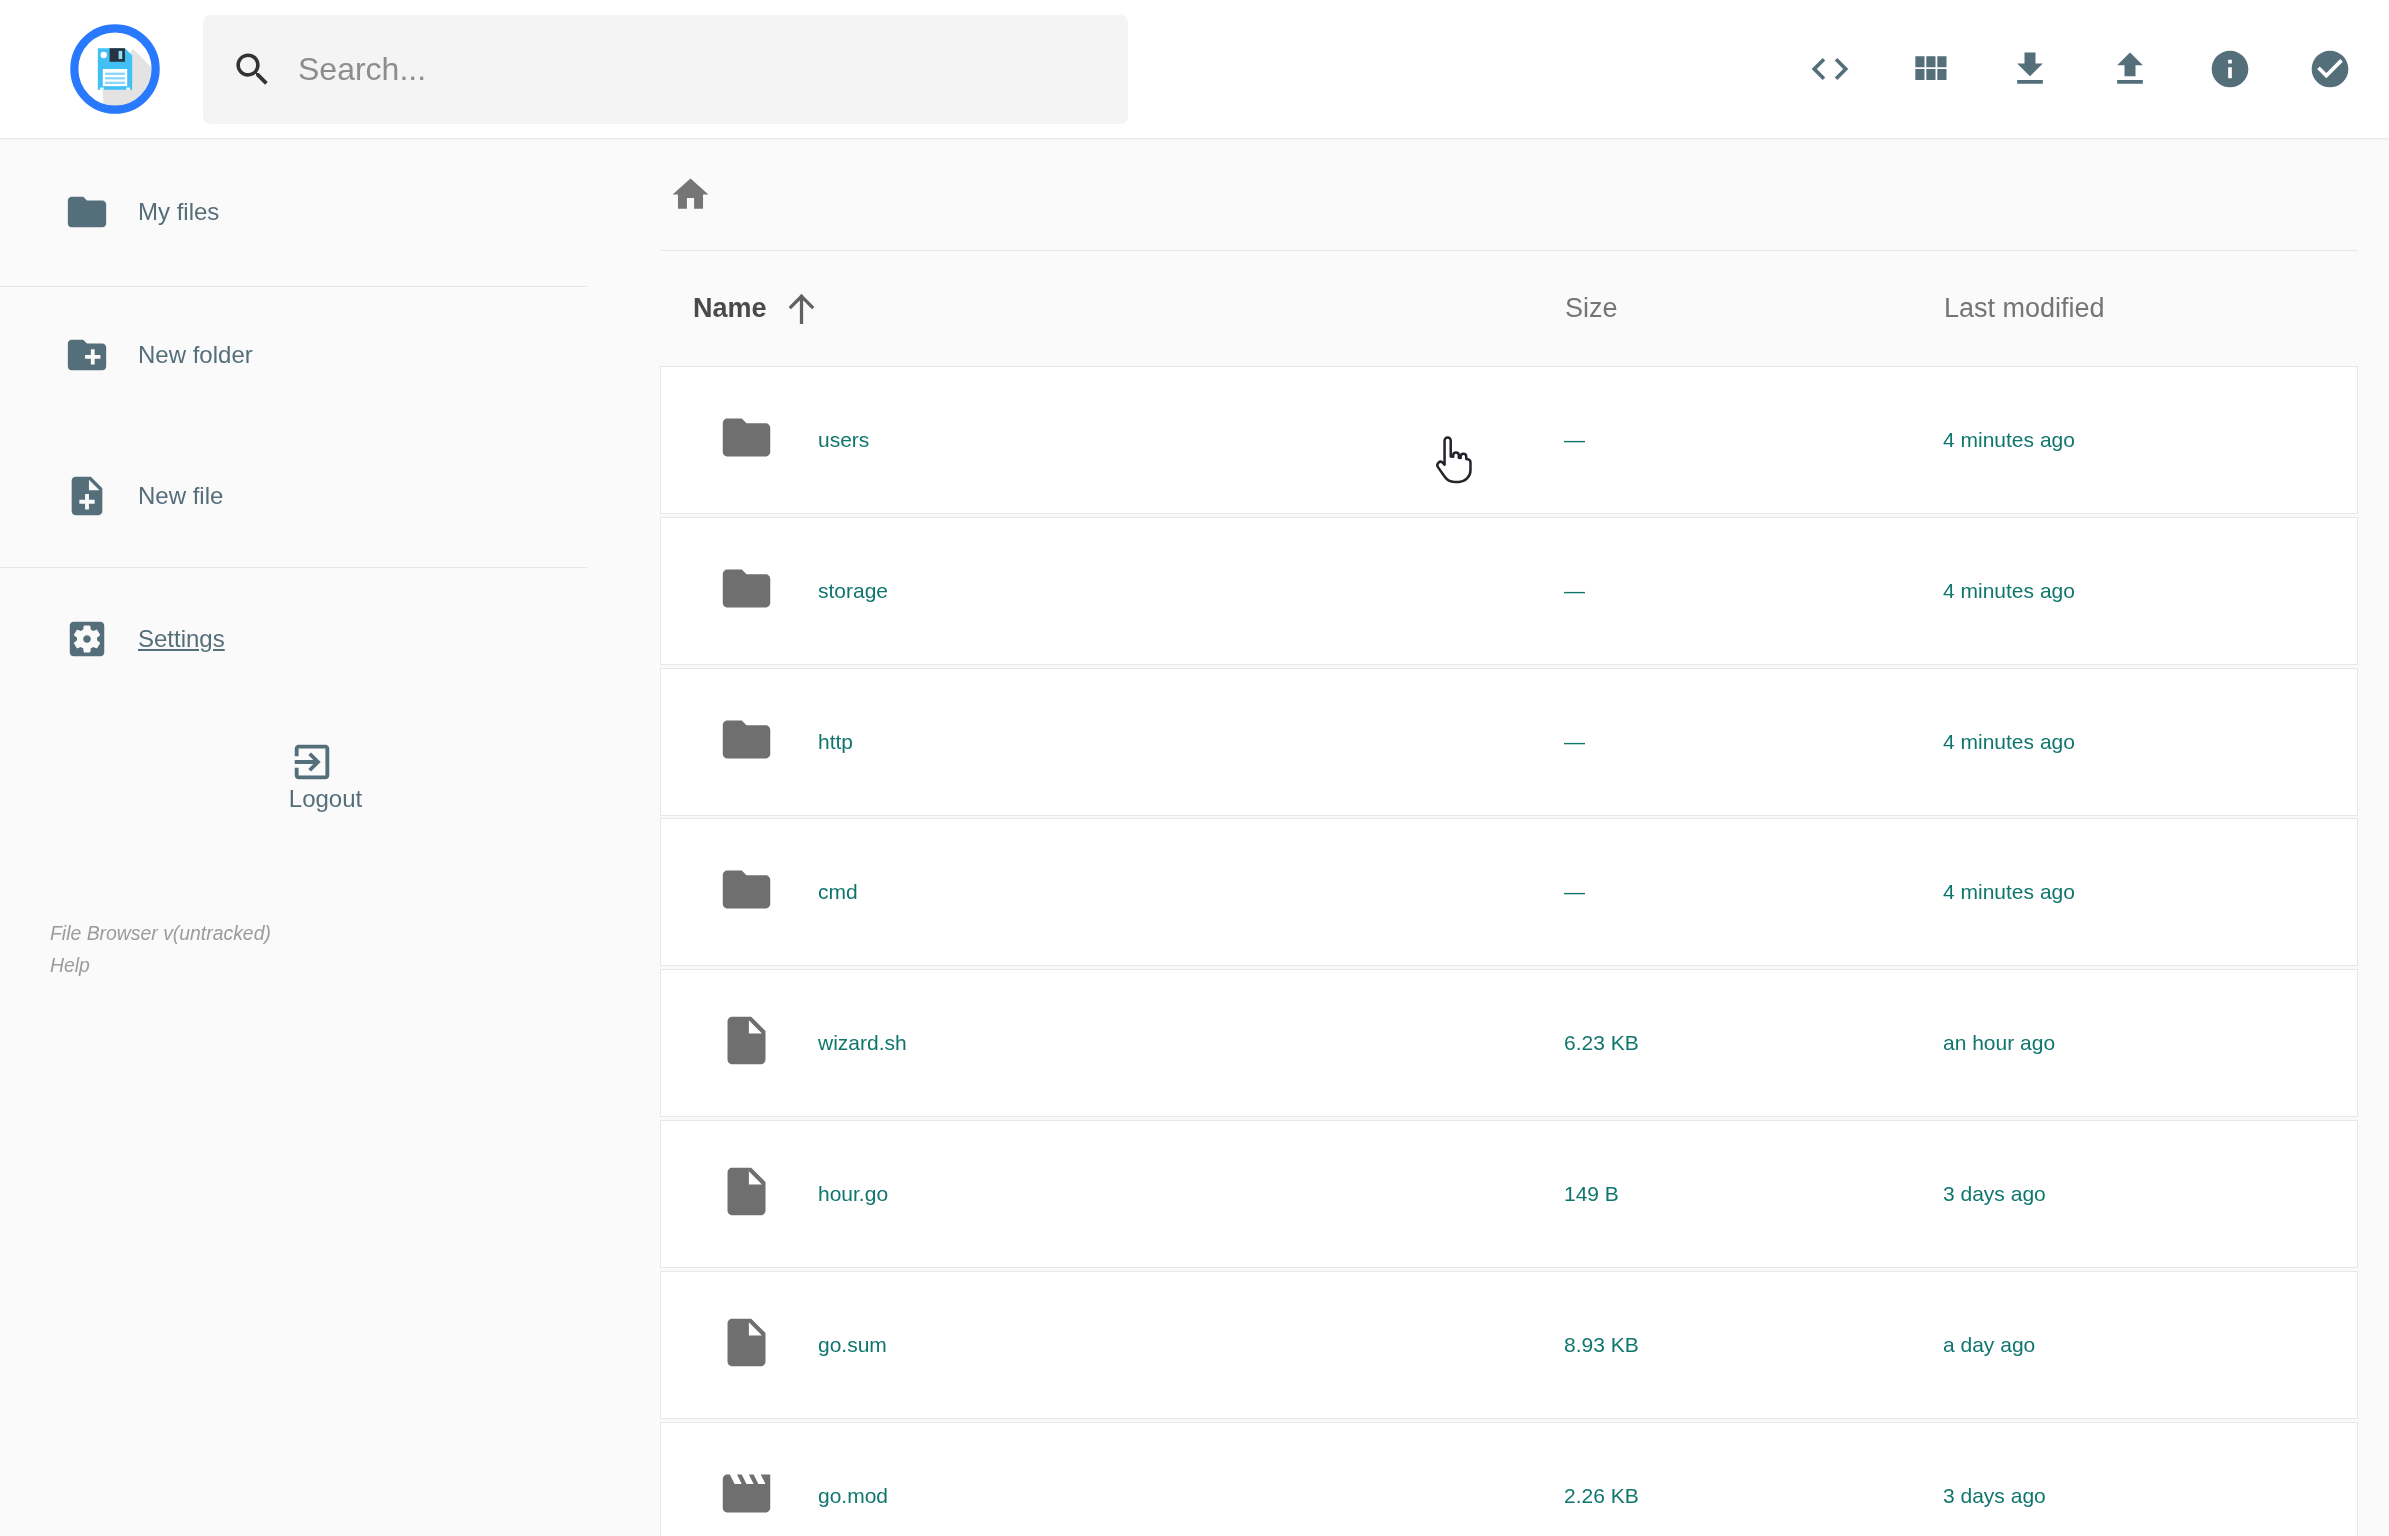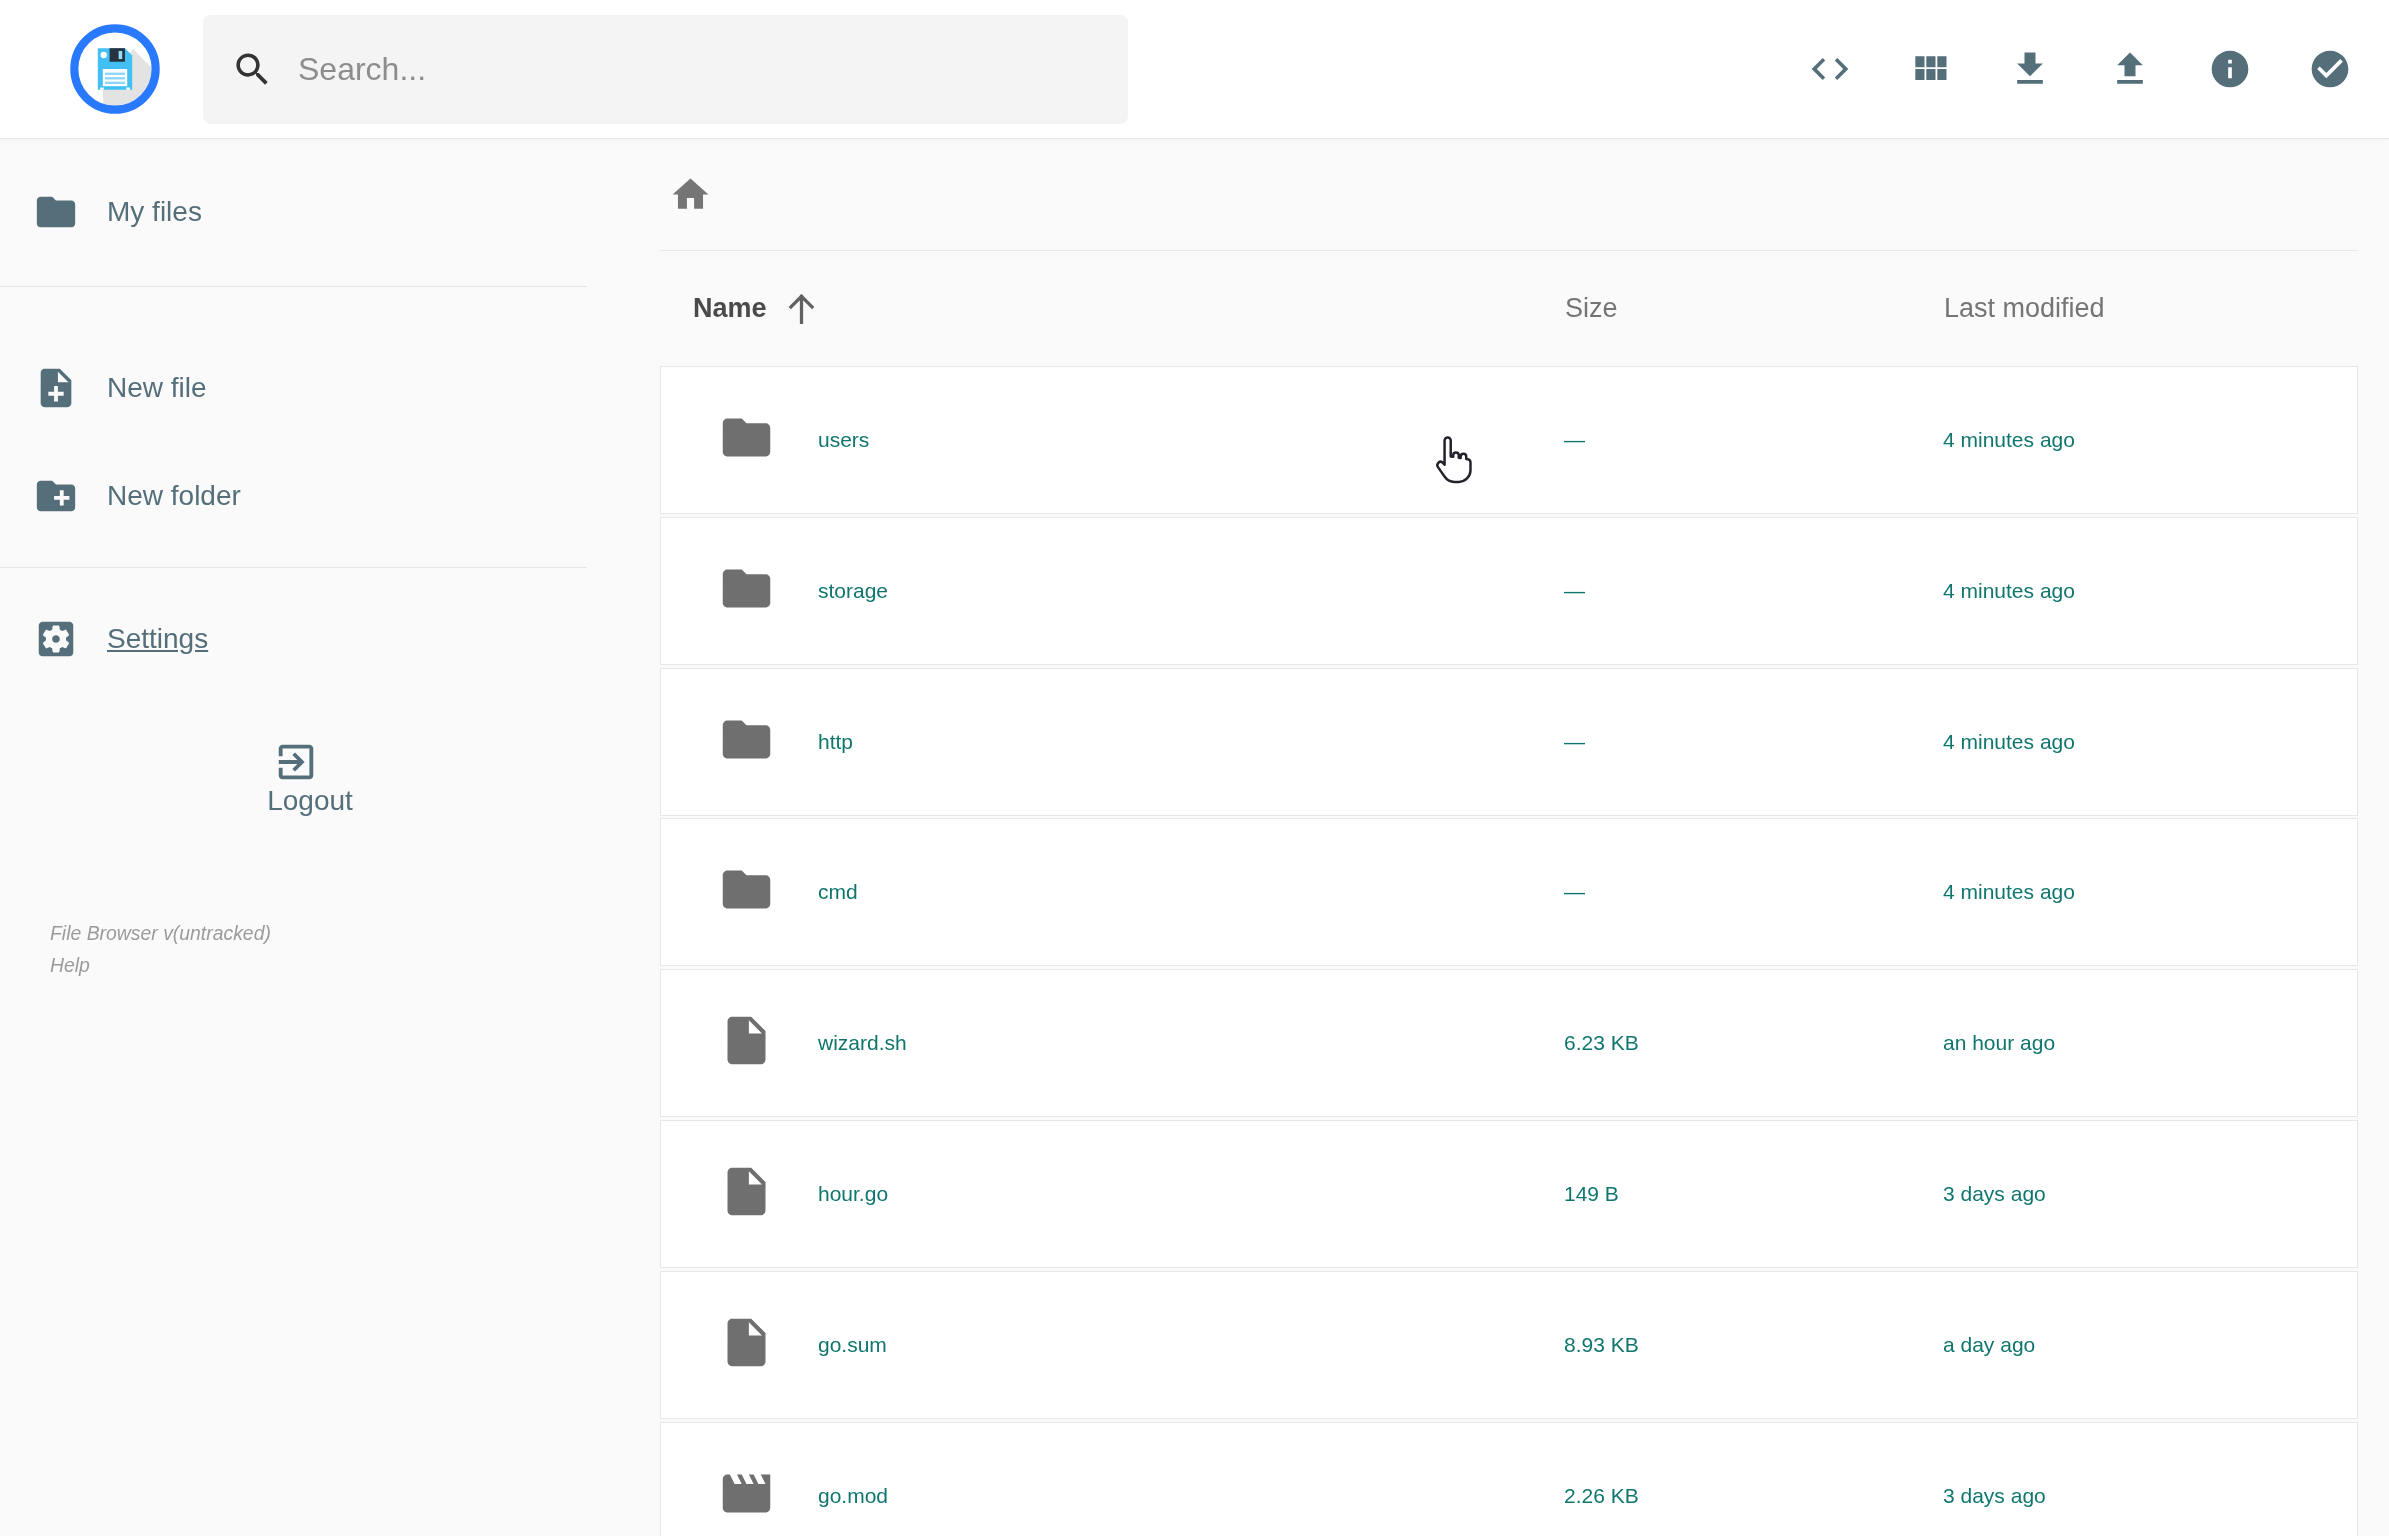--- a/index.html
+++ b/index.html
@@ -29,22 +29,22 @@
   .header-actions { margin-left:auto; display:flex; align-items:center; gap:56px; padding-right:37px; }
   .action-btn { width:44px; height:44px; border:none; background:transparent; cursor:pointer; padding:0; }
   .action-btn svg { width:44px; height:44px; fill:#546e7a; display:block; }
 
   
   .layout { display:flex; height:1396px; }
 
   
   .sidebar { width:587px; flex:0 0 auto; padding-top:33px; }
   .side-item {
-    display:flex; align-items:center; height:80px; padding-left:33px;
-    color:#546e7a; font-size:28px; cursor:pointer;
+    display:flex; align-items:center; height:80px; padding-left:64px;
+    color:#546e7a; font-size:24px; cursor:pointer;
   }
   .side-item svg { width:46px; height:46px; fill:#546e7a; margin-right:28px; flex:0 0 auto; }
   .side-divider { height:0.9px; background:#e5e5e5; }
   .d1 { margin-top:34px; }
   .i2 { margin-top:28px; }
   .i3 { margin-top:61px; }
   .d2 { margin-top:31px; }
   .i4 { margin-top:31px;text-decoration:underline; }
   .i5 { margin-top:60px;flex-direction:column; }
   .side-meta { margin-top:98px; padding-left:50px; font-size:19.4px; line-height:32px; color:#9b9b9b;font-style:italic; }
@@ -147,31 +147,31 @@
 <div class="layout">
 
   <div class="sidebar">
     <div class="side-item">
       <svg viewBox="0 0 24 24">
           <path d="M10 4H4c-1.1 0-1.99.9-1.99 2L2 18c0 1.1.9 2 2 2h16c1.1 0 2-.9 2-2V8c0-1.1-.9-2-2-2h-8l-2-2z"></path>
         </svg>
       <span>My files</span>
     </div>
     <div class="side-divider d1"></div>
+    <div class="side-item i2">
+      <svg viewBox="0 0 24 24">
+          <path d="M20 6h-8l-2-2H4c-1.1 0-1.99.9-1.99 2L2 18c0 1.1.9 2 2 2h16c1.1 0 2-.9 2-2V8c0-1.1-.9-2-2-2zm-1 8h-3v3h-2v-3h-3v-2h3V9h2v3h3v2z"></path>
+        </svg>
+      <span>New folder</span>
+    </div>
     <div class="side-item i3">
       <svg viewBox="0 0 24 24">
           <path d="M14 2H6c-1.1 0-1.99.9-1.99 2L4 20c0 1.1.89 2 1.99 2H18c1.1 0 2-.9 2-2V8l-6-6zm2 14h-3v3h-2v-3H8v-2h3v-3h2v3h3v2zm-3-7V3.5L18.5 9H13z"></path>
         </svg>
       <span>New file</span>
-    </div>
-    <div class="side-item i2">
-      <svg viewBox="0 0 24 24">
-          <path d="M20 6h-8l-2-2H4c-1.1 0-1.99.9-1.99 2L2 18c0 1.1.9 2 2 2h16c1.1 0 2-.9 2-2V8c0-1.1-.9-2-2-2zm-1 8h-3v3h-2v-3h-3v-2h3V9h2v3h3v2z"></path>
-        </svg>
-      <span>New folder</span>
     </div>
     <div class="side-divider d2"></div>
     <div class="side-item i4">
       <svg viewBox="0 0 24 24">
           <path d="M12 10c-1.1 0-2 .9-2 2s.9 2 2 2 2-.9 2-2-.9-2-2-2zm7-7H5c-1.1 0-2 .9-2 2v14c0 1.1.9 2 2 2h14c1.1 0 2-.9 2-2V5c0-1.1-.9-2-2-2zm-1.75 9c0 .23-.02.46-.05.68l1.48 1.16c.13.11.17.3.08.45l-1.4 2.42c-.09.15-.27.21-.43.15l-1.74-.7c-.36.28-.76.51-1.18.69l-.26 1.85c-.03.17-.18.3-.35.3h-2.8c-.17 0-.32-.13-.35-.29l-.26-1.85c-.43-.18-.82-.41-1.18-.69l-1.74.7c-.16.06-.34 0-.43-.15l-1.4-2.42c-.09-.15-.05-.34.08-.45l1.48-1.16c-.03-.23-.05-.46-.05-.69 0-.23.02-.46.05-.68l-1.48-1.16c-.13-.11-.17-.3-.08-.45l1.4-2.42c.09-.15.27-.21.43-.15l1.74.7c.36-.28.76-.51 1.18-.69l.26-1.85c.03-.17.18-.3.35-.3h2.8c.17 0 .32.13.35.29l.26 1.85c.43.18.82.41 1.18.69l1.74-.7c.16-.06.34 0 .43.15l1.4 2.42c.09.15.05.34-.08.45l-1.48 1.16c.03.23.05.46.05.69z"></path>
         </svg>
       <span>Settings</span>
     </div>
     <div class="side-item i5">
       <svg viewBox="0 0 24 24">

